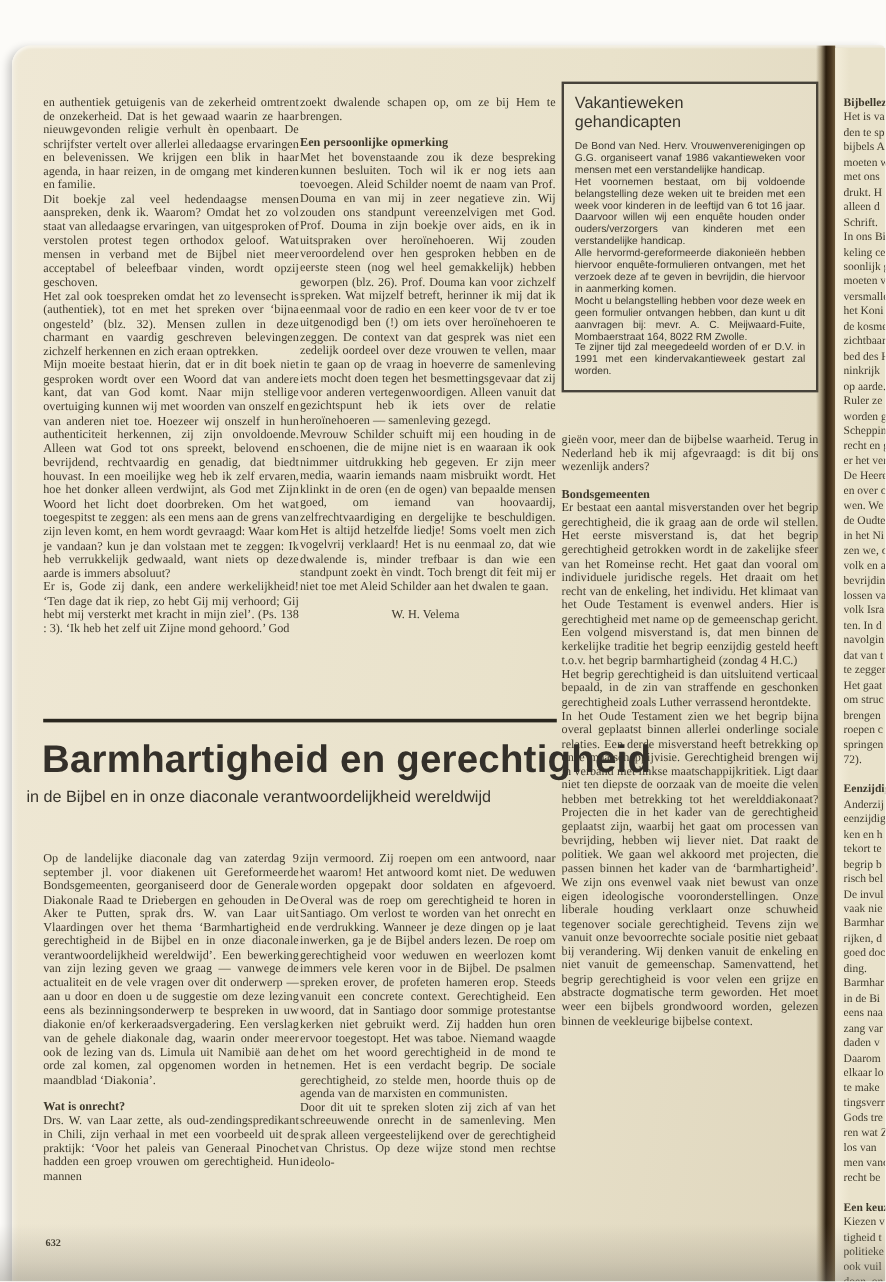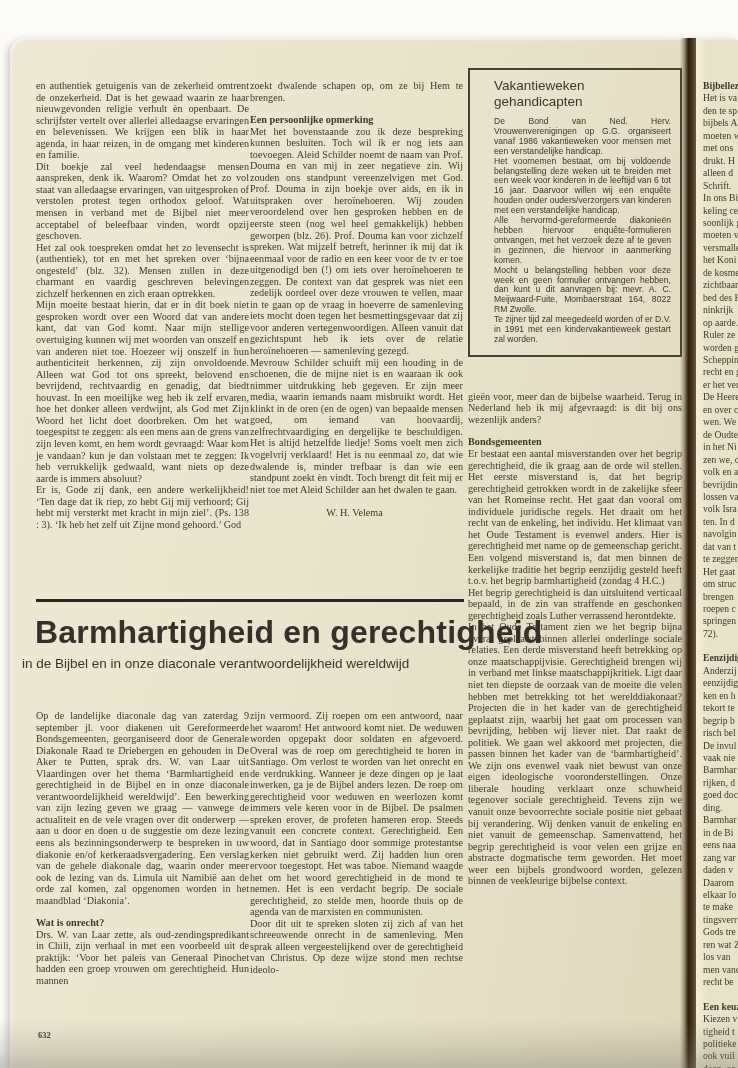--- a/index.html
+++ b/index.html
@@ -22,21 +22,21 @@
     color:#3e392c; text-rendering:optimizeLegibility;
   }
   .col1 { left:26px; top:42px; }
   .col2 { left:240px; top:42px; }
   .para { margin:0; }
   .head { font-weight:bold; margin-top:11px; }
   .signature { margin-top:12px; padding-right:4px; text-align:center; font-size:10.2px; color:#3e392c; }
   
   .rightcol { position:absolute; left:458px; top:30px; width:214px; }
   .noticebox {
-    border:2px solid #46423a; padding:8px 9px 10px 24px;
+    border:2px solid #46423a; padding:8px 9px 10px 9px;
     font-family:"Liberation Sans","DejaVu Sans",sans-serif; color:#3a362d;
     background:rgba(255,255,255,.04);
   }
   .boxtitle { font-size:13.5px; line-height:15.5px; font-weight:500; margin-bottom:8px; width:120px; }
   .boxbody .para { font-size:8.6px; line-height:9.9px; text-align:justify; }
   .col3body { margin-top:34px; font-size:10.2px; line-height:11.55px; text-align:justify; color:#3e392c; }
   
   .rule { position:absolute; left:26px; top:561px; width:428px; height:3px; background:#2a271f; }
   .headline {
     position:absolute; left:25px; top:576px; margin:0;
@@ -95,21 +95,21 @@
         </div>
       <div class="signature">W. H. Velema</div>
     </div>
 
     <div class="rightcol">
       <div class="noticebox">
         <div class="boxtitle">Vakantieweken gehandicapten</div>
         <div class="boxbody">
             <div class="para">De Bond van Ned. Herv. Vrouwenverenigingen op G.G. organiseert vanaf 1986 vakantieweken voor mensen met een verstandelijke handicap.</div>
             <div class="para">Het voornemen bestaat, om bij voldoende belangstelling deze weken uit te breiden met een week voor kinderen in de leeftijd van 6 tot 16 jaar. Daarvoor willen wij een enquête houden onder ouders/verzorgers van kinderen met een verstandelijke handicap.</div>
-            <div class="para">Alle hervormd-gereformeerde diakonieën hebben hiervoor enquête-formulieren ontvangen, met het verzoek deze af te geven in gezinnen, die hiervoor in aanmerking komen.</div>
+            <div class="para">Alle hervormd-gereformeerde diakonieën hebben hiervoor enquête-formulieren ontvangen, met het verzoek deze af te geven in bevrijdin, die hiervoor in aanmerking komen.</div>
             <div class="para">Mocht u belangstelling hebben voor deze week en geen formulier ontvangen hebben, dan kunt u dit aanvragen bij: mevr. A. C. Meijwaard-Fuite, Mombaerstraat 164, 8022 RM Zwolle.</div>
             <div class="para">Te zijner tijd zal meegedeeld worden of er D.V. in 1991 met een kindervakantieweek gestart zal worden.</div>
           </div>
       </div>
       <div class="col3body">
           <div class="para">gieën voor, meer dan de bijbelse waarheid. Terug in Nederland heb ik mij afgevraagd: is dit bij ons wezenlijk anders?</div>
           <div class="para head">Bondsgemeenten</div>
           <div class="para">Er bestaat een aantal misverstanden over het begrip gerechtigheid, die ik graag aan de orde wil stellen. Het eerste misverstand is, dat het begrip gerechtigheid getrokken wordt in de zakelijke sfeer van het Romeinse recht. Het gaat dan vooral om individuele juridische regels. Het draait om het recht van de enkeling, het individu. Het klimaat van het Oude Testament is evenwel anders. Hier is gerechtigheid met name op de gemeenschap gericht. Een volgend misverstand is, dat men binnen de kerkelijke traditie het begrip eenzijdig gesteld heeft t.o.v. het begrip barmhartigheid (zondag 4 H.C.)</div>
           <div class="para">Het begrip gerechtigheid is dan uitsluitend verticaal bepaald, in de zin van straffende en geschonken gerechtigheid zoals Luther verrassend herontdekte.</div>
           <div class="para">In het Oude Testament zien we het begrip bijna overal geplaatst binnen allerlei onderlinge sociale relaties. Een derde misverstand heeft betrekking op onze maatschappijvisie. Gerechtigheid brengen wij in verband met linkse maatschappijkritiek. Ligt daar niet ten diepste de oorzaak van de moeite die velen hebben met betrekking tot het werelddiakonaat? Projecten die in het kader van de gerechtigheid geplaatst zijn, waarbij het gaat om processen van bevrijding, hebben wij liever niet. Dat raakt de politiek. We gaan wel akkoord met projecten, die passen binnen het kader van de ‘barmhartigheid’. We zijn ons evenwel vaak niet bewust van onze eigen ideologische vooronderstellingen. Onze liberale houding verklaart onze schuwheid tegenover sociale gerechtigheid. Tevens zijn we vanuit onze bevoorrechte sociale positie niet gebaat bij verandering. Wij denken vanuit de enkeling en niet vanuit de gemeenschap. Samenvattend, het begrip gerechtigheid is voor velen een grijze en abstracte dogmatische term geworden. Het moet weer een bijbels grondwoord worden, gelezen binnen de veekleurige bijbelse context.</div>

